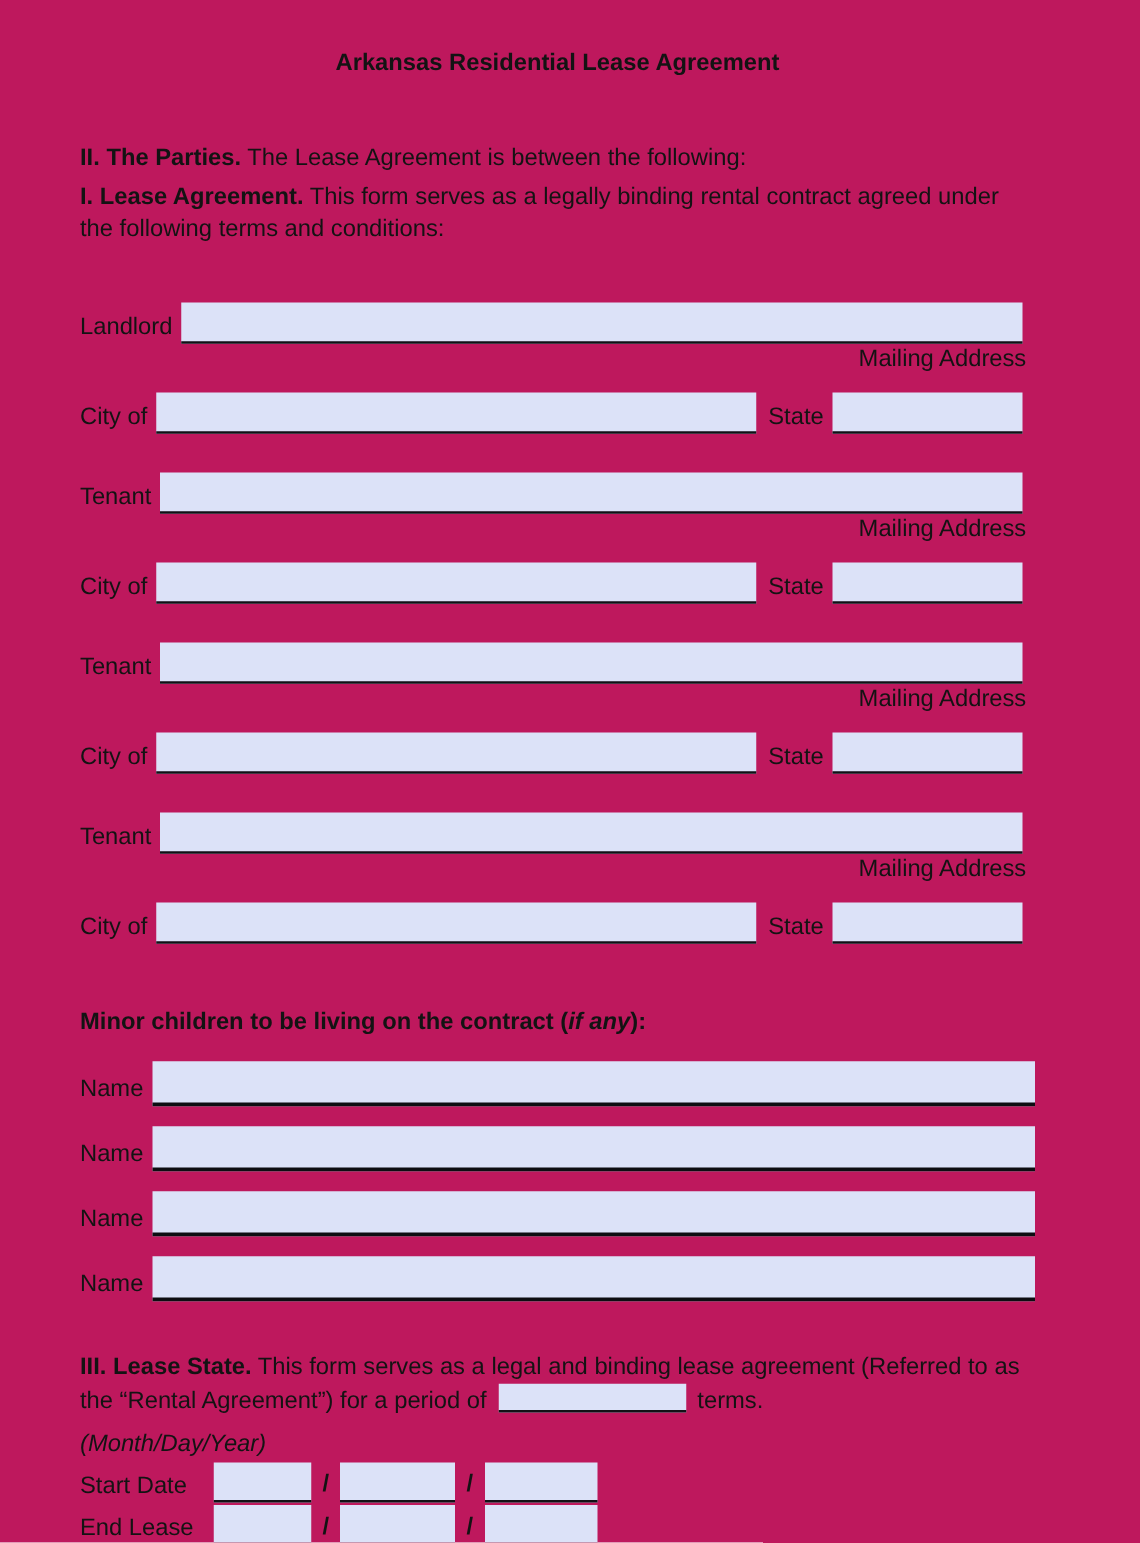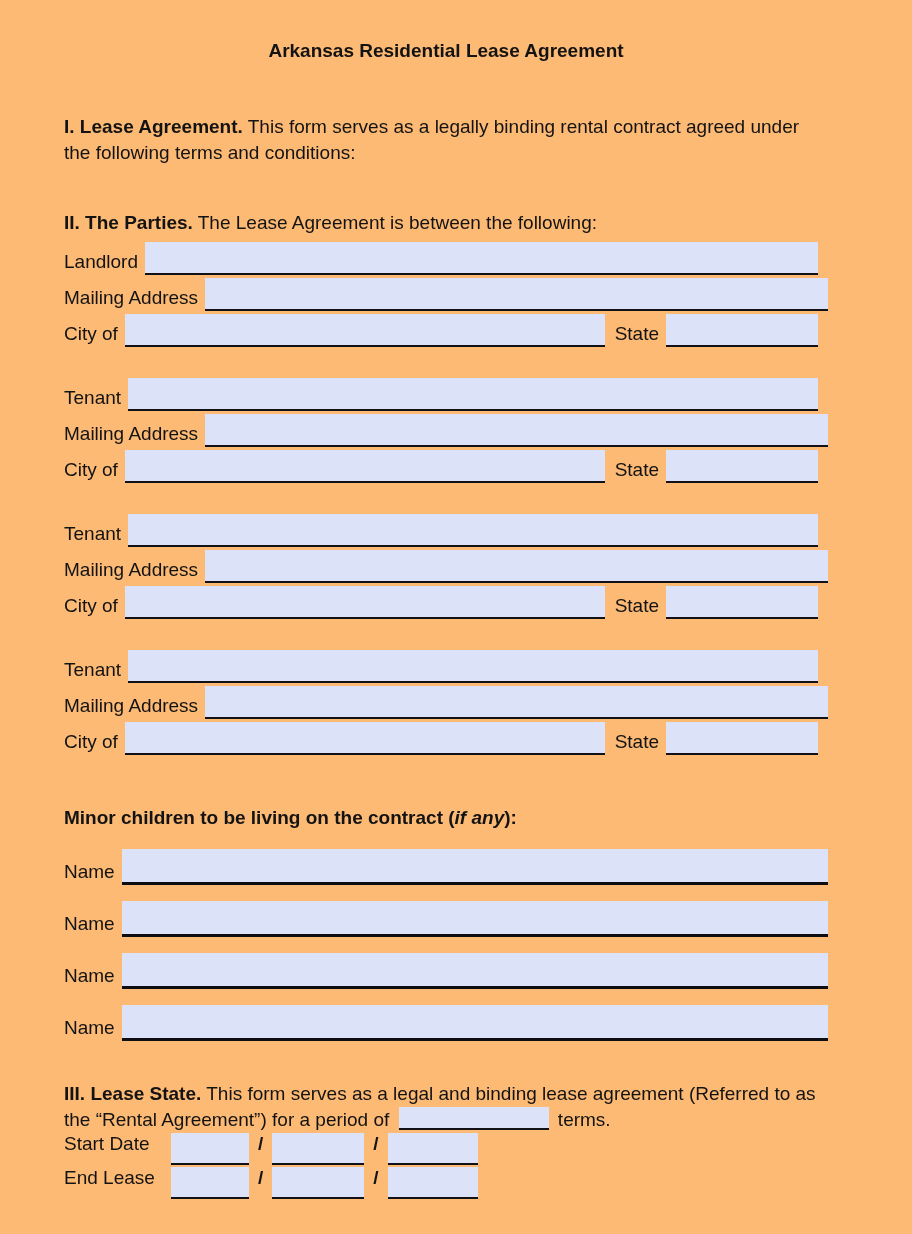--- a/index.html
+++ b/index.html
@@ -7,41 +7,41 @@
     width:912px;height:1234px;
     font-family:"Liberation Sans","DejaVu Sans",sans-serif;
     font-size:19px;color:#131313;
     -webkit-font-smoothing:antialiased;
   }
   .page{
     box-sizing:border-box;
     width:912px;height:1234px;
     padding:40px 84px 0 64px;
     overflow:hidden;
-    background:#fdba74;
+    background:#be185d;
   }
   .title{
     margin:0 0 52px 0;
     font-size:19px;font-weight:bold;
     text-align:center;
   }
   .para{margin:0;line-height:26px;}
   .sec1{margin-bottom:44px;}
   .sec2head{margin-bottom:5px;}
   strong{font-weight:bold;}
   em{font-style:italic;}
 
   
   .row{
     display:flex;align-items:flex-end;
     height:34px;margin-bottom:2px;
     padding-right:10px;
     text-align:right;
   }
-  .row.full{padding-right:0;}
+  .row.full{padding-right:0;flex-direction:column;}
   .label{
     white-space:nowrap;
     margin-right:7px;
     line-height:22px;
     padding-bottom:2px;
     flex:0 0 auto;
   }
   .field{
     background:#dce2f8;
     border-bottom:2.5px solid #111116;
@@ -62,41 +62,41 @@
   .sec3{margin-top:40px;}
   .inline-field{
     display:inline-block;
     width:150px;height:21px;
     background:#dce2f8;
     border-bottom:2.5px solid #111116;
     vertical-align:-4px;
     margin:0 4px;
   }
   .format-note{margin:10px 0 0 0;line-height:24px;font-style:italic;}
-  .date-row{display:flex;height:34px;padding-right:0;margin-bottom:0;}
+  .date-row{display:flex;align-items:flex-end;height:34px;padding-right:0;margin-bottom:0;}
   .date-row:first-of-type{margin-top:2px;}
   .date-label{flex:0 0 100px;}
   .date-field{height:30px;border-bottom:2.5px solid #111116;}
   .df1{width:78px;}
   .df2{width:92px;}
   .df3{width:90px;}
   .slash{font-weight:bold;margin:0 9px;padding-bottom:3px;}
 </style>
 </head>
 <body>
 
 <div class="page">
 
   <h1 class="title">Arkansas Residential Lease Agreement</h1>
 
+  <p class="para sec2head"><strong>II. The Parties.</strong>
+<span>The Lease Agreement is between the following:</span></p>
+
   <p class="para sec1"><strong>I. Lease Agreement.</strong>
 <span>This form serves as a legally binding rental contract agreed under the following terms and conditions:</span></p>
-
-  <p class="para sec2head"><strong>II. The Parties.</strong>
-<span>The Lease Agreement is between the following:</span></p>
 
   <div class="party-block">
     <div class="row">
       <span class="label">Landlord</span>
       <div class="field grow"></div>
     </div>
     <div class="row full">
       <span class="label">Mailing Address</span>
       <div class="field grow"></div>
     </div>
@@ -176,20 +176,21 @@
   <div class="row name-row">
     <span class="label">Name</span>
     <div class="field grow name-field"></div>
   </div>
 
   <p class="para sec3"><strong>III. Lease State.</strong>
 <span>This form serves as a legal and binding lease agreement (Referred to as the “Rental Agreement”) for a period of</span>
 <span class="inline-field"></span>
 <span>terms.</span></p>
 
+  <p class="format-note"><em>(Month/Day/Year)</em></p>
 
   <div class="date-row">
     <span class="label date-label">Start Date</span>
     <div class="field date-field df1"></div>
     <span class="slash">/</span>
     <div class="field date-field df2"></div>
     <span class="slash">/</span>
     <div class="field date-field df3"></div>
   </div>
 

